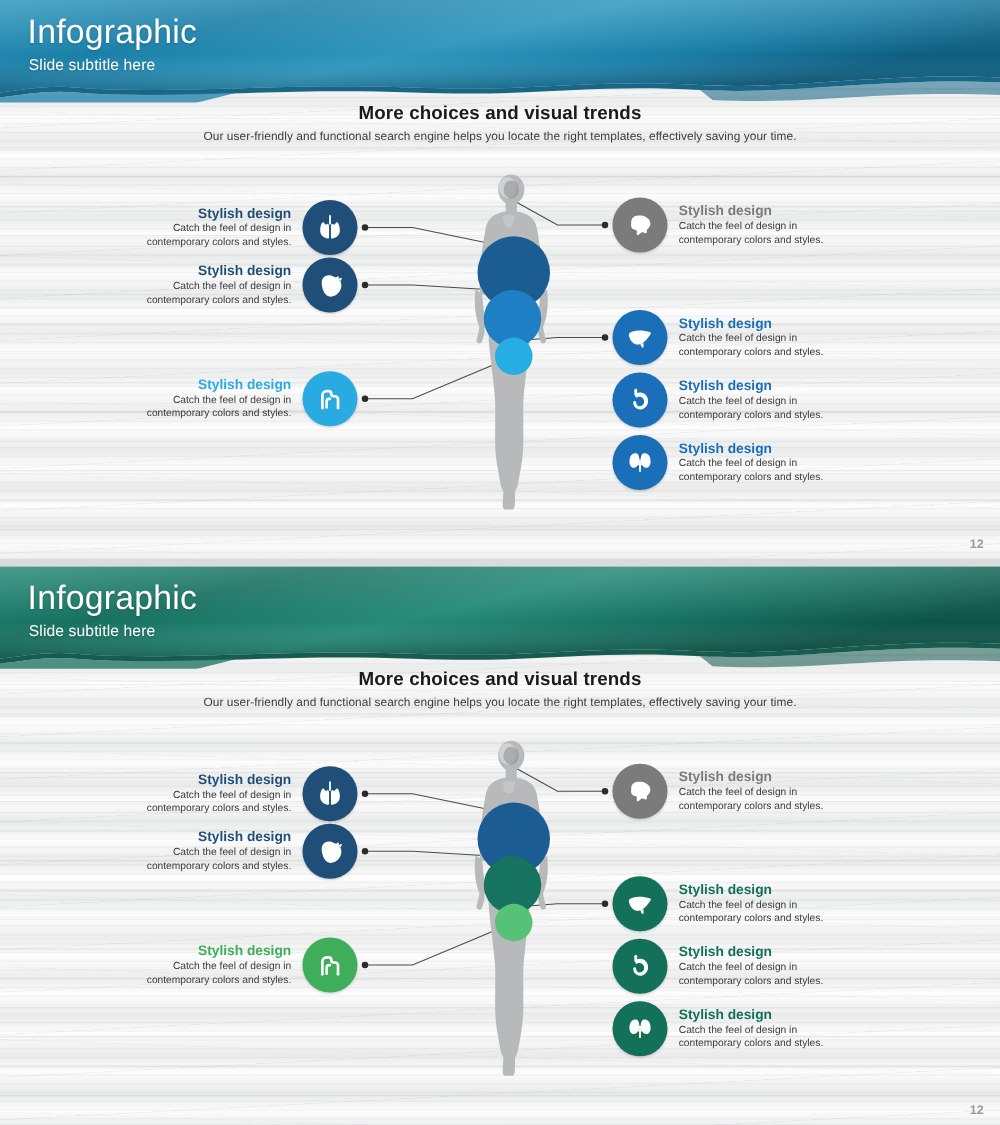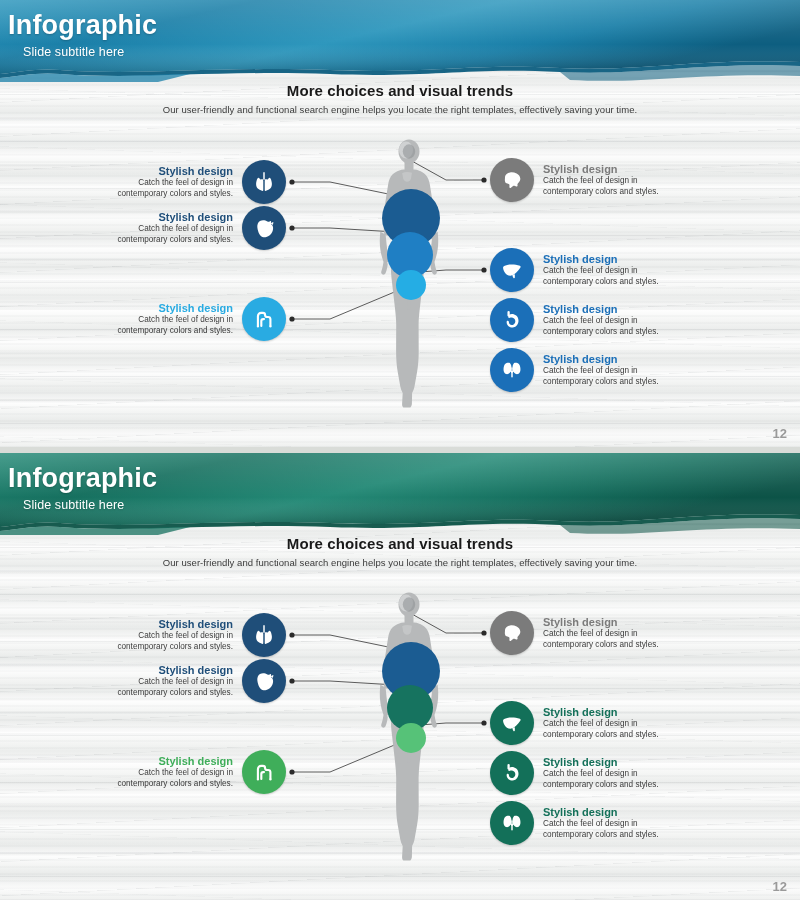--- a/index.html
+++ b/index.html
@@ -48,43 +48,43 @@
         rgba(140,146,150,0.07) 0px,
         rgba(140,146,150,0.0) 1px,
         rgba(255,255,255,0) 58px);
   }
 
   
   .banner{position:absolute;top:0;left:0;width:800px;height:82px;}
   .banner svg{display:block;width:800px;height:82px;}
   .banner-text{position:absolute;top:0;left:0;width:800px;height:78px;}
   .b-title{
-    position:absolute;left:8px;top:10px;
-    font-size:27px;font-weight:bold;color:#ffffff;letter-spacing:0.2px;
+    position:absolute;left:22px;top:10px;
+    font-size:27px;font-weight:normal;color:#ffffff;letter-spacing:0.2px;
     text-shadow:0 1px 2px rgba(0,0,0,0.22);
   }
   .b-sub{
     position:absolute;left:23px;top:45px;
     font-size:12.5px;color:#ffffff;letter-spacing:0.1px;
     text-shadow:0 1px 2px rgba(0,0,0,0.18);
   }
 
   
   .h-title{
     position:absolute;left:0;right:0;top:82px;text-align:center;
     font-size:15px;font-weight:bold;color:#1a1a1a;letter-spacing:0.1px;
   }
   .h-sub{
     position:absolute;left:0;right:0;top:104px;text-align:center;
     font-size:9.5px;color:#3a3a3a;letter-spacing:0.05px;
   }
 
   .pagenum{
     position:absolute;right:13px;bottom:6px;
-    font-size:13px;font-weight:bold;color:#9a9a9a;
+    font-size:10px;font-weight:bold;color:#9a9a9a;
   }
 
   
   .bodyfig{position:absolute;left:373px;top:139px;width:72px;height:280px;}
   .bodyfig svg{display:block;}
 
   .blob{position:absolute;border-radius:50%;}
 
   
   .conn{position:absolute;left:0;top:0;width:800px;height:447px;pointer-events:none;}

